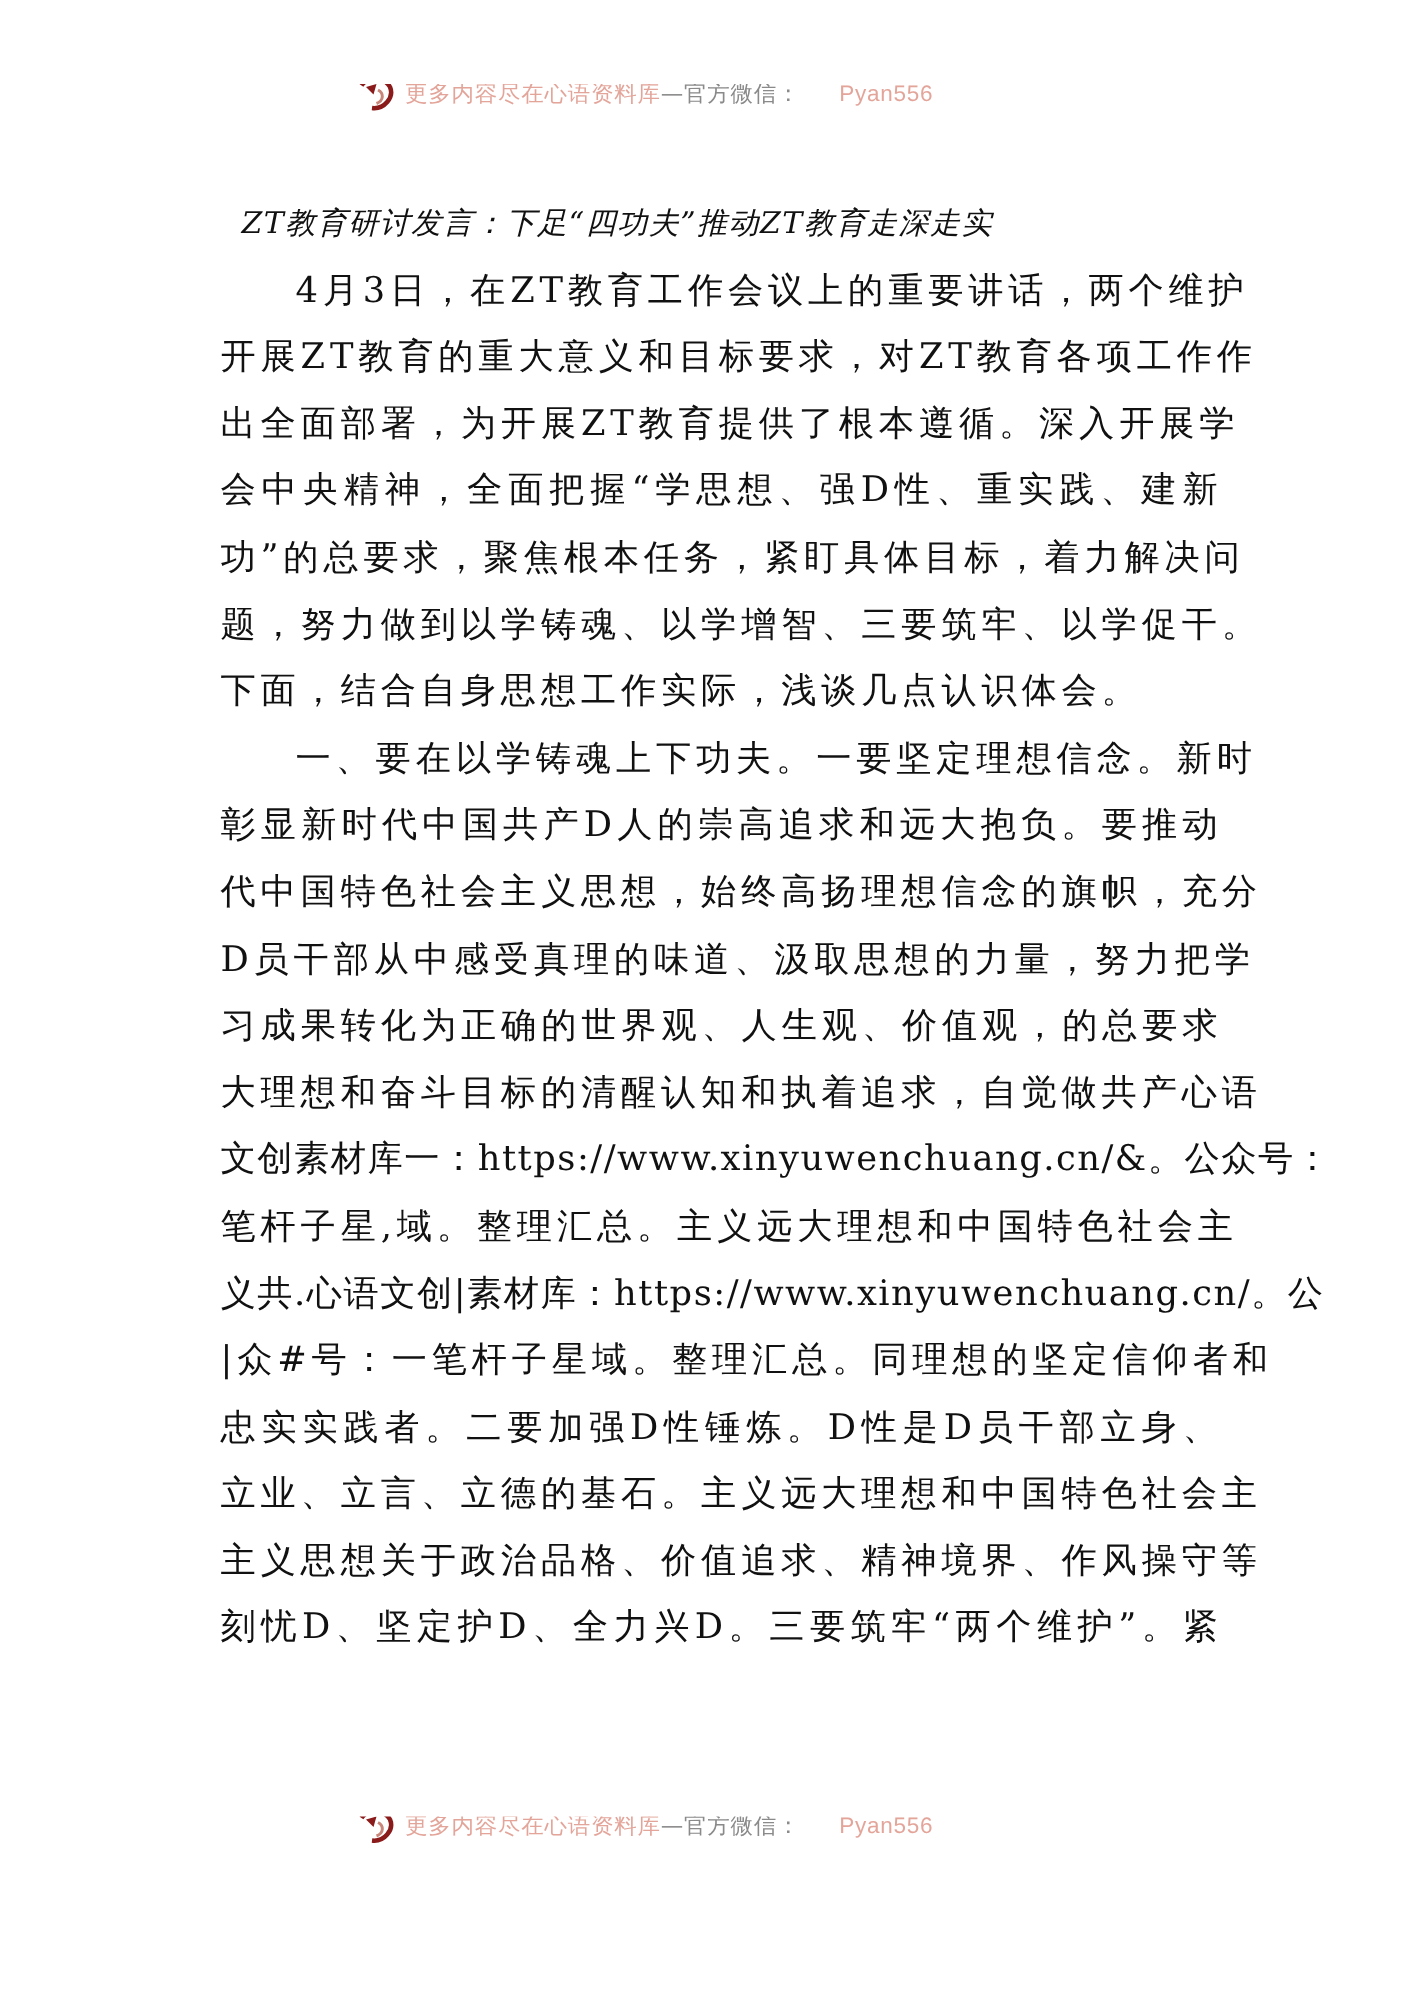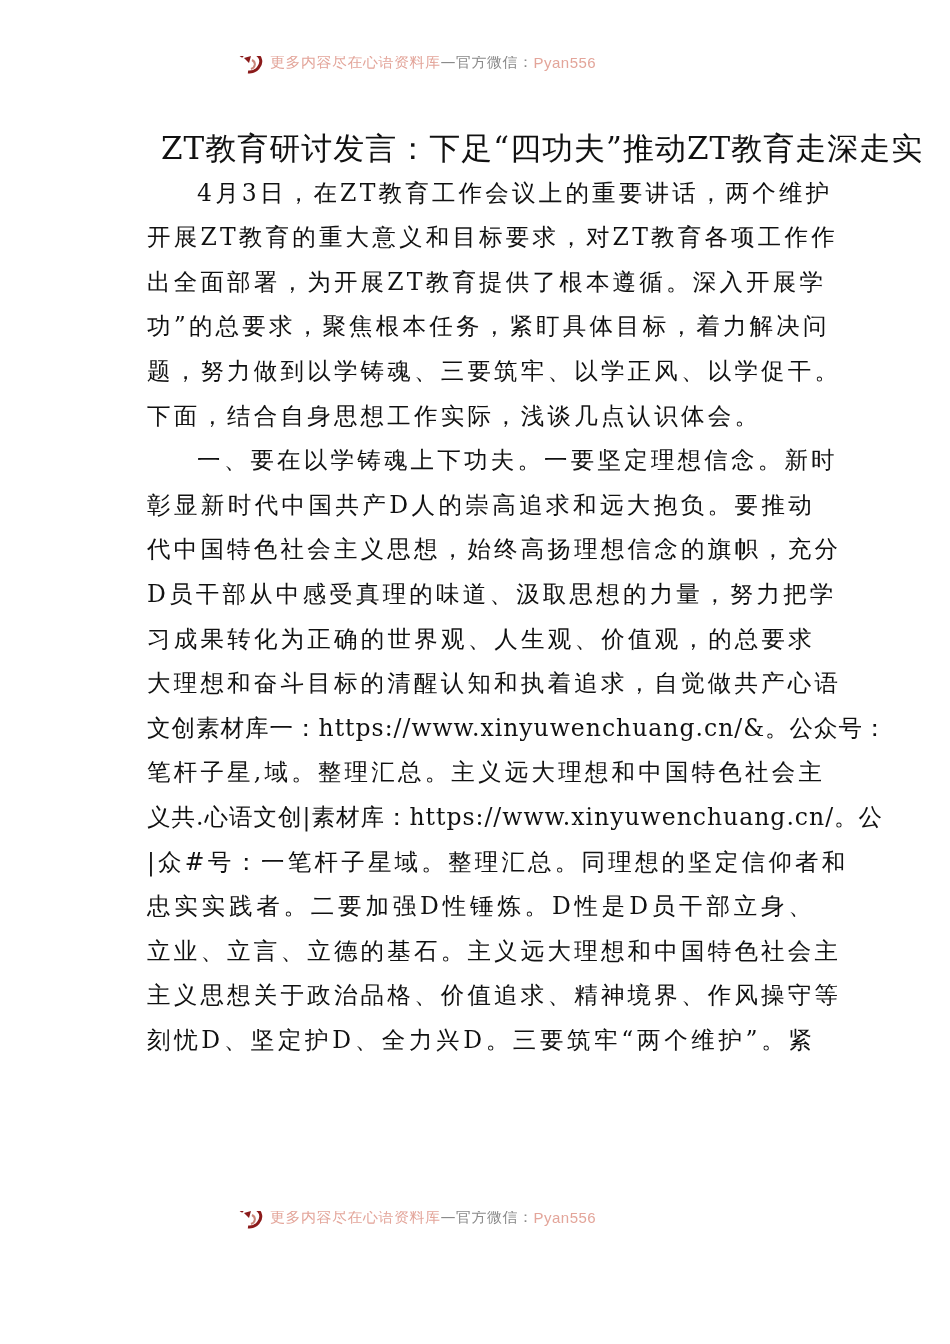--- a/index.html
+++ b/index.html
@@ -8,27 +8,27 @@
     position: absolute; left: 238px; width: 480px; height: 30px;
     display: flex; align-items: center; overflow: hidden;
   }
   .watermark.top { top: 56px; height: 24px; }
   .watermark.bottom { top: 1211px; height: 24px; }
   .wm-inner { display: flex; align-items: center; transform: translateY(-6px); }
   .wm-logo { width: 26px; height: 26px; margin-right: 6px; flex: none; }
   .wm-text { font-family: "DejaVu Sans", sans-serif; font-size: 15px; white-space: nowrap; letter-spacing: 0.5px; }
   .wm-red { color: #e3a59a; }
   .wm-gray { color: #8a8a8a; }
-  .wm-id { color: #e3a59a; font-family: "Liberation Sans", sans-serif; }
+  .wm-id { color: #e3a59a; font-family: "Liberation Sans", sans-serif; margin-left: 26px; }
   .page {
     position: absolute; left: 147px; top: 126px; width: 668px;
     font-family: "DejaVu Serif", serif; color: #111;
     font-size: 23.5px; line-height: 44.6px;
   }
-  .title { margin: 0 0 0 14px; font-weight: normal; font-size: 31px; line-height: 44.6px; letter-spacing: 1px; white-space: nowrap; }
+  .title { margin: 0 0 0 14px; font-weight: normal; font-size: 20px; line-height: 44.6px; letter-spacing: 1px; white-space: nowrap; font-style: italic; }
   .line { white-space: nowrap; letter-spacing: 3.2px; text-align-last: justify; text-align: justify; display: block; }
   .line.indent { padding-left: 50px; }
   .line.last { text-align-last: left; }
 </style>
 </head>
 <body>
 
 <div class="watermark top">
   <div class="wm-inner">
     <svg class="wm-logo" viewBox="0 0 26 26">
@@ -43,22 +43,23 @@
   </div>
 </div>
 
 <div class="page">
   <h1 class="title">ZT教育研讨发言：下足“四功夫”推动ZT教育走深走实</h1>
 
   <div>
     <span class="line indent">4月3日，在ZT教育工作会议上的重要讲话，两个维护</span>
     <span class="line">开展ZT教育的重大意义和目标要求，对ZT教育各项工作作</span>
     <span class="line">出全面部署，为开展ZT教育提供了根本遵循。深入开展学</span>
+    <span class="line">会中央精神，全面把握“学思想、强D性、重实践、建新</span>
     <span class="line">功”的总要求，聚焦根本任务，紧盯具体目标，着力解决问</span>
-    <span class="line">题，努力做到以学铸魂、三要筑牢、以学正风、以学促干。</span>
+    <span class="line">题，努力做到以学铸魂、以学增智、三要筑牢、以学促干。</span>
     <span class="line last">下面，结合自身思想工作实际，浅谈几点认识体会。</span>
   </div>
 
   <div>
     <span class="line indent">一、要在以学铸魂上下功夫。一要坚定理想信念。新时</span>
     <span class="line">彰显新时代中国共产D人的崇高追求和远大抱负。要推动</span>
     <span class="line">代中国特色社会主义思想，始终高扬理想信念的旗帜，充分</span>
     <span class="line">D员干部从中感受真理的味道、汲取思想的力量，努力把学</span>
     <span class="line">习成果转化为正确的世界观、人生观、价值观，的总要求</span>
     <span class="line">大理想和奋斗目标的清醒认知和执着追求，自觉做共产心语</span>

